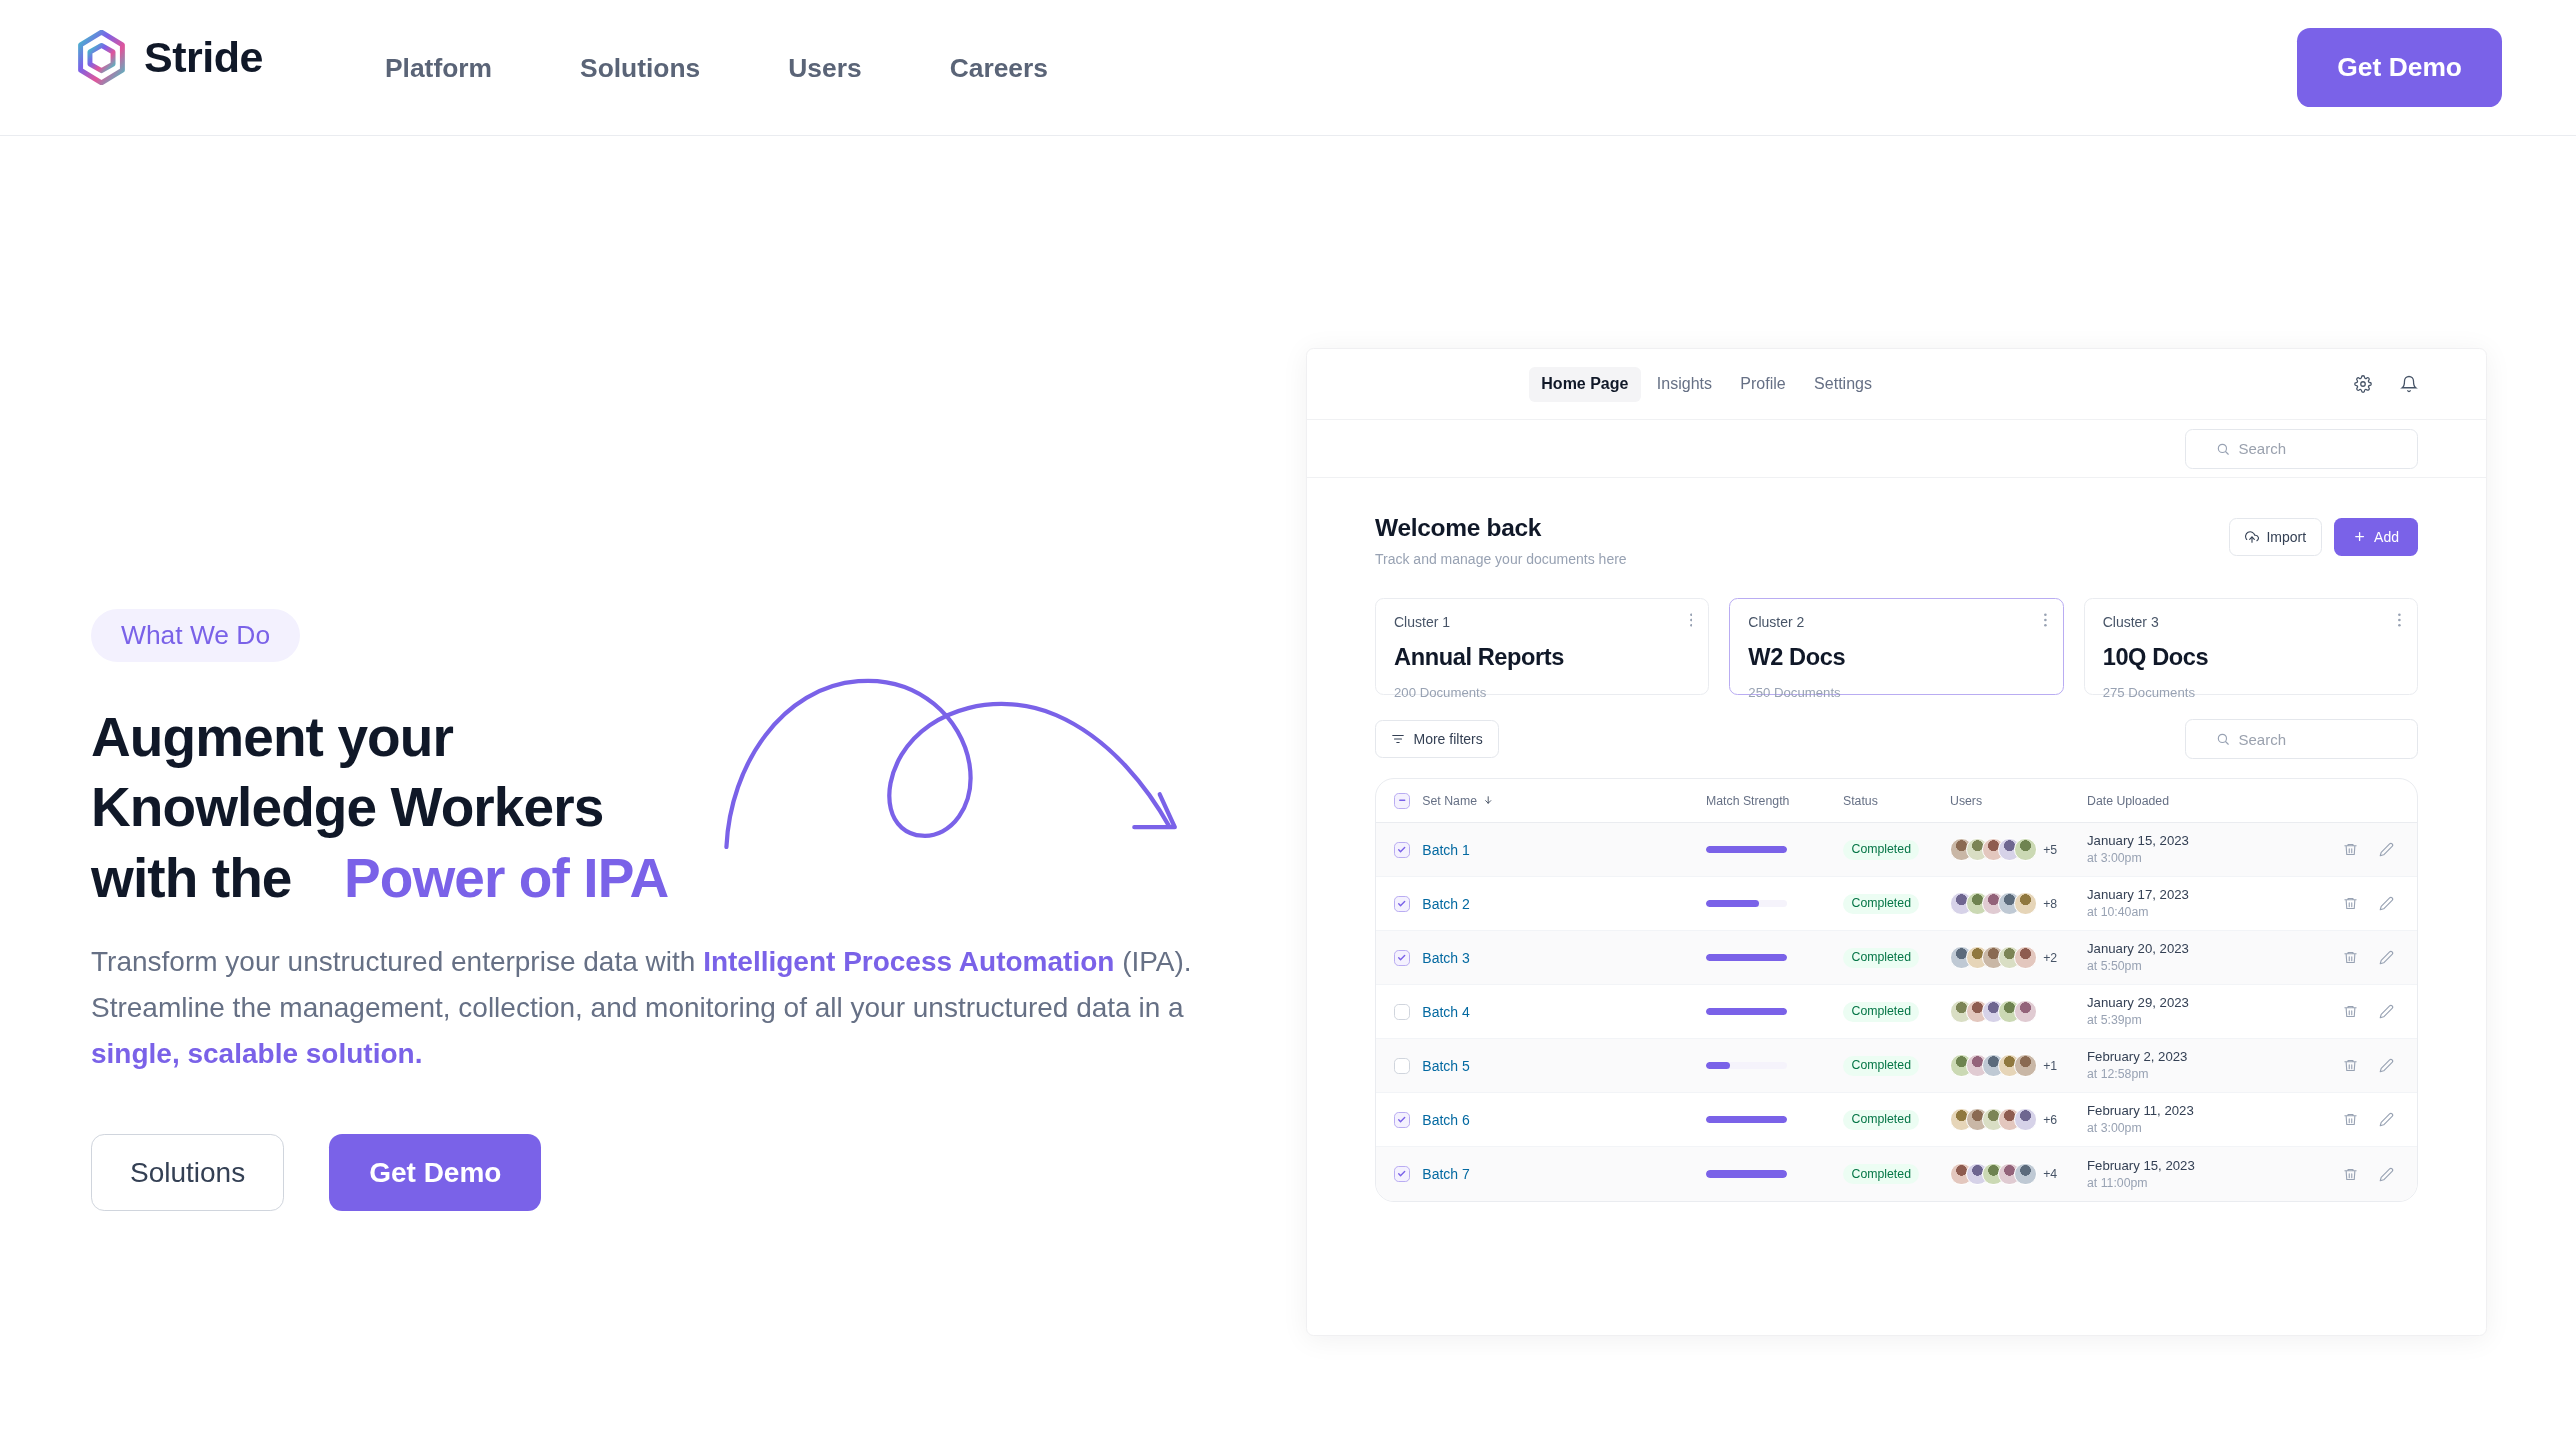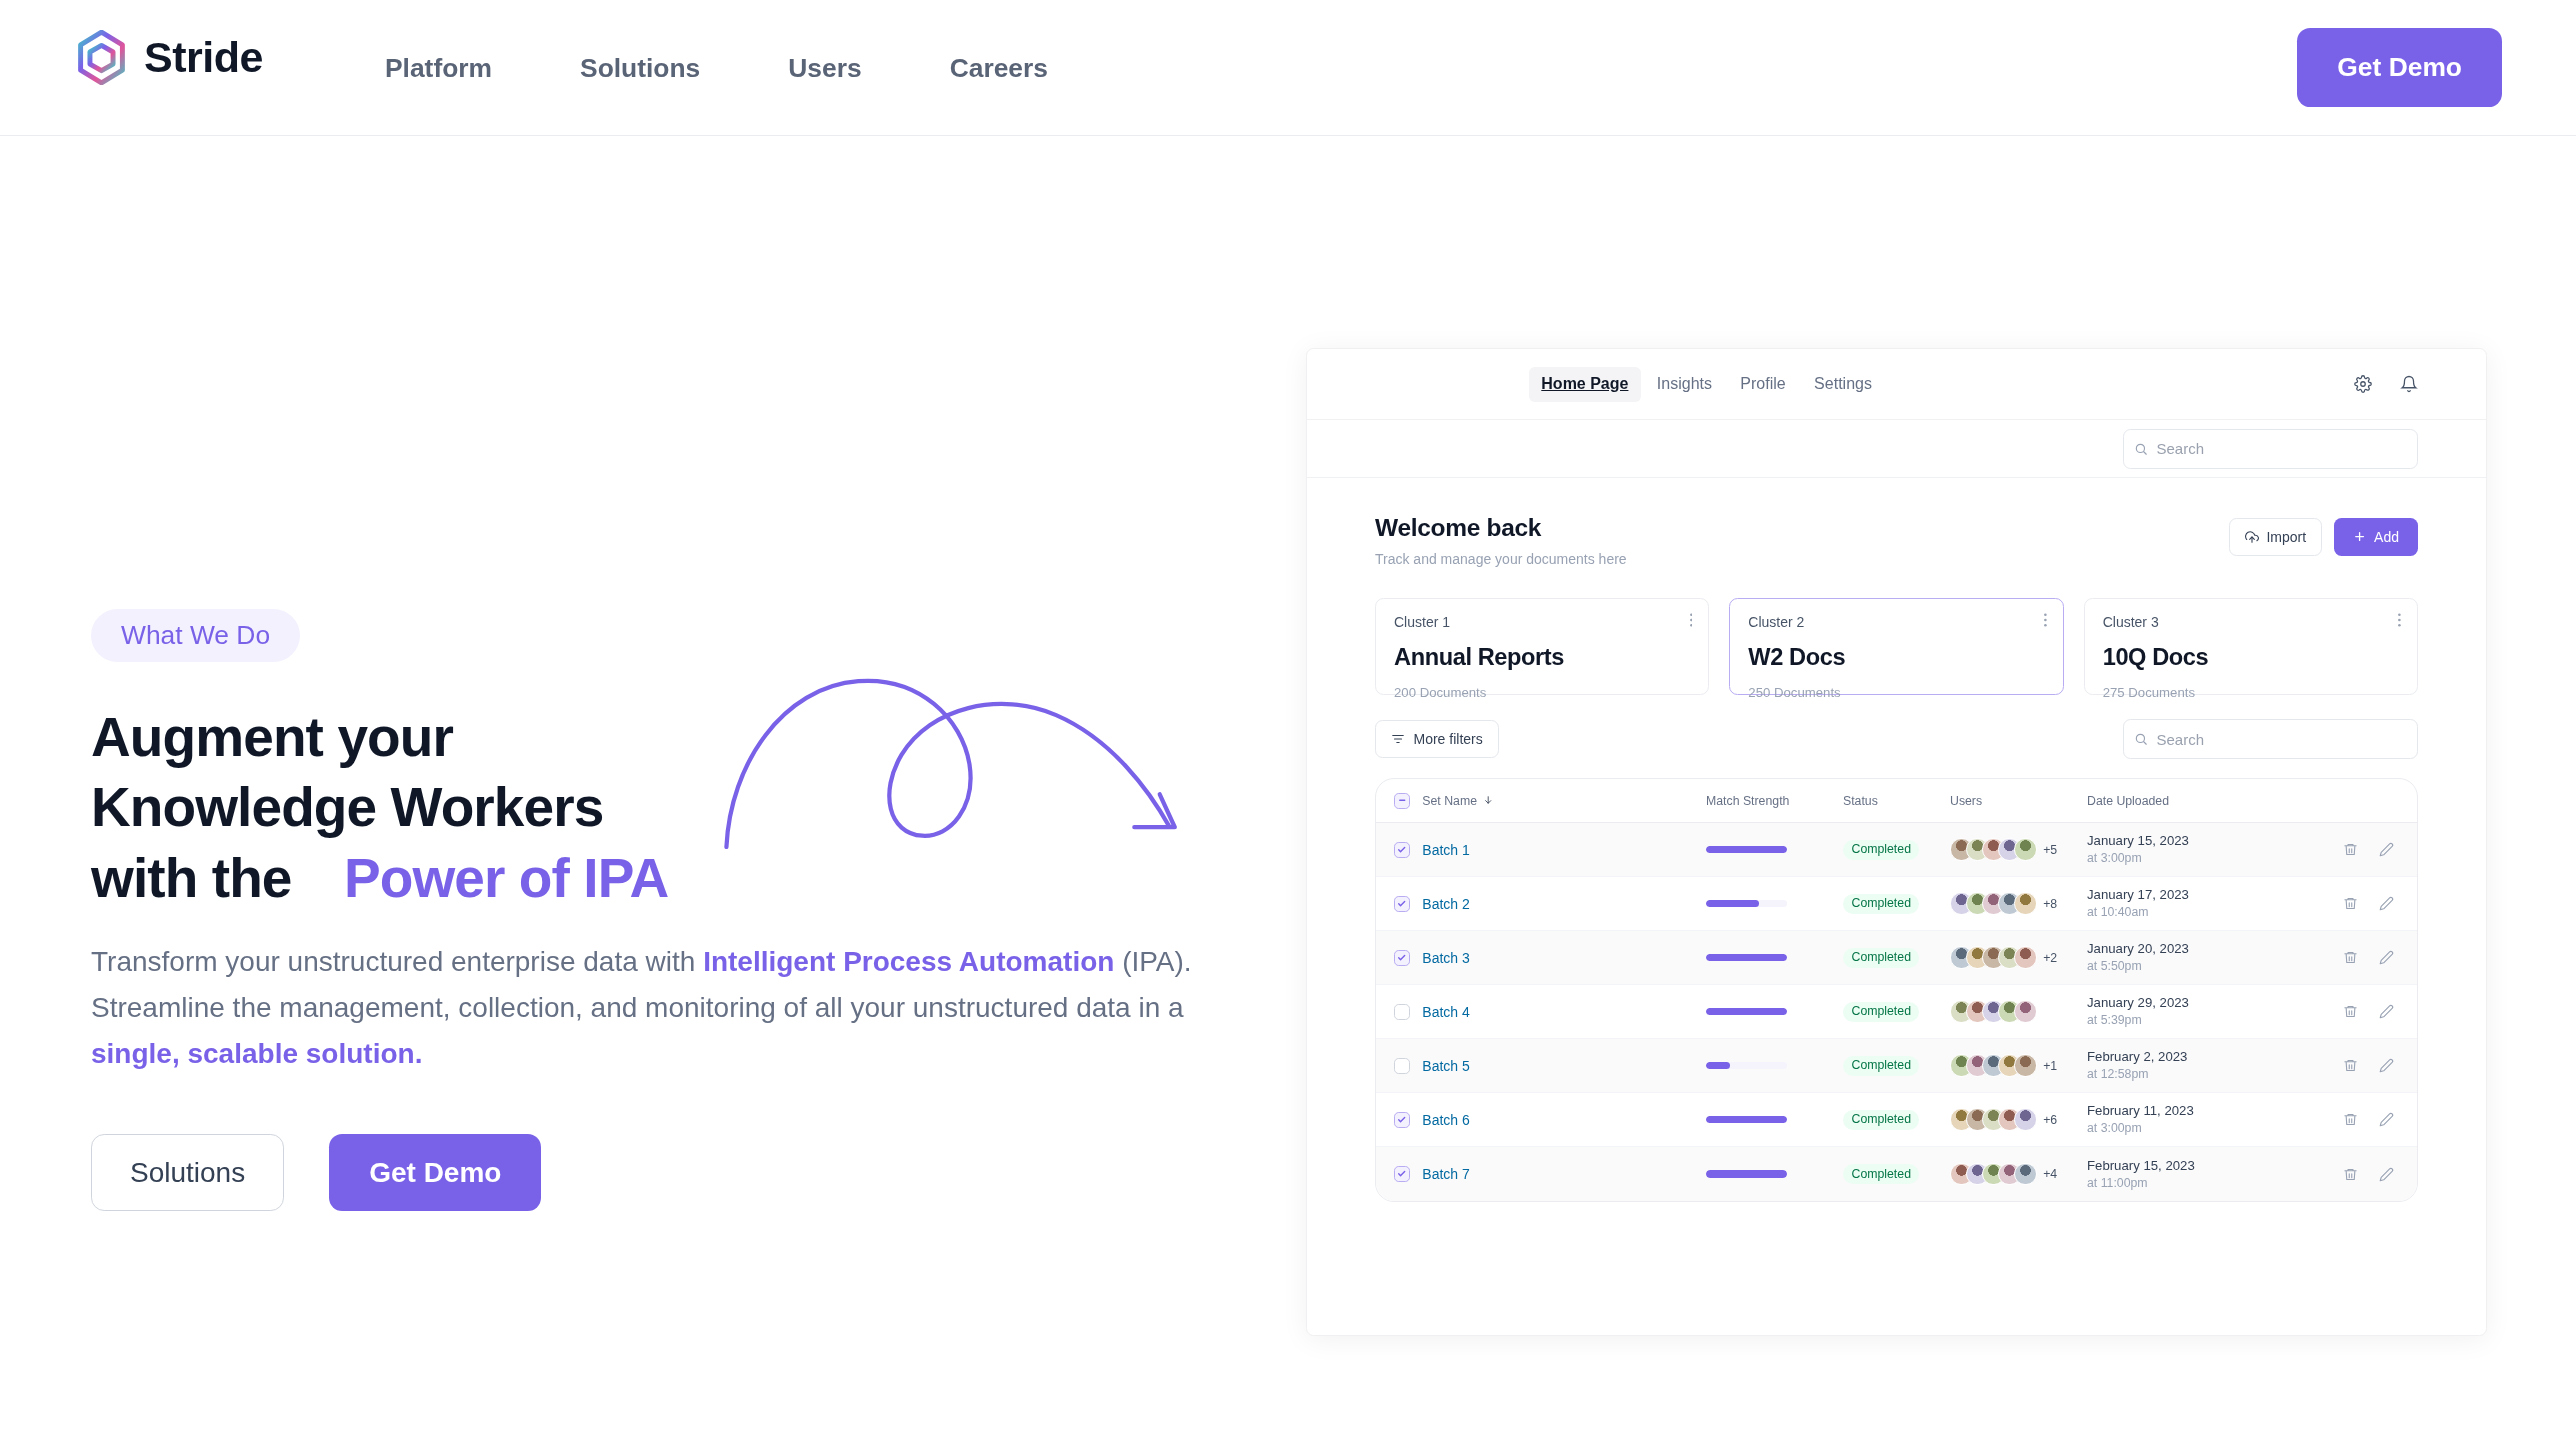--- a/index.html
+++ b/index.html
@@ -95,34 +95,34 @@
 
   .dash-topbar {
     height: 71px; border-bottom: 0.9px solid #F0F1F3;
     display: flex; align-items: center; position: relative;
   }
   .dash-tabs { position: absolute; left: 222px; display: flex; align-items: center; gap: 3.8px; }
   .dash-tab {
     font-size: 16px; color: #667085; font-weight: 400;
     padding: 8.5px 12.3px; border-radius: 5.7px; cursor: pointer; white-space: nowrap;
   }
-  .dash-tab.active { background: #F4F4F6; color: #101828; font-weight: 600; text-decoration: underline; }
+  .dash-tab.active { background: #F4F4F6; color: #101828; font-weight: 600; }
   .dash-icons { position: absolute; right: 68px; display: flex; align-items: center; gap: 28px; }
   .dash-icons svg { display: block; cursor: pointer; }
 
   .dash-searchbar {
     height: 58px; border-bottom: 0.9px solid #F0F1F3;
     display: flex; align-items: center; justify-content: flex-end;
     padding-right: 68px; position: relative;
   }
   .search-box {
-    width: 295px; height: 40px;
+    width: 233px; height: 40px;
     border: 0.9px solid #E4E7EC; border-radius: 7.5px;
     background: #fff;
-    display: flex; align-items: center; gap: 8.5px; padding: 0 10px;
+    display: flex; align-items: center; gap: 8.5px; padding: 0 30px;
     cursor: text;
   }
   .search-box span { font-size: 15px; color: #9AA1AE; }
 
   .dash-body { padding: 36px 68px 0 68px; }
 
   .welcome-row { display: flex; align-items: flex-start; justify-content: space-between; }
   .welcome-title { font-size: 24.5px; font-weight: 600; color: #101828; letter-spacing: -0.3px; }
   .welcome-sub { font-size: 14px; color: #98A2B3; margin-top: 8.5px; }
 

